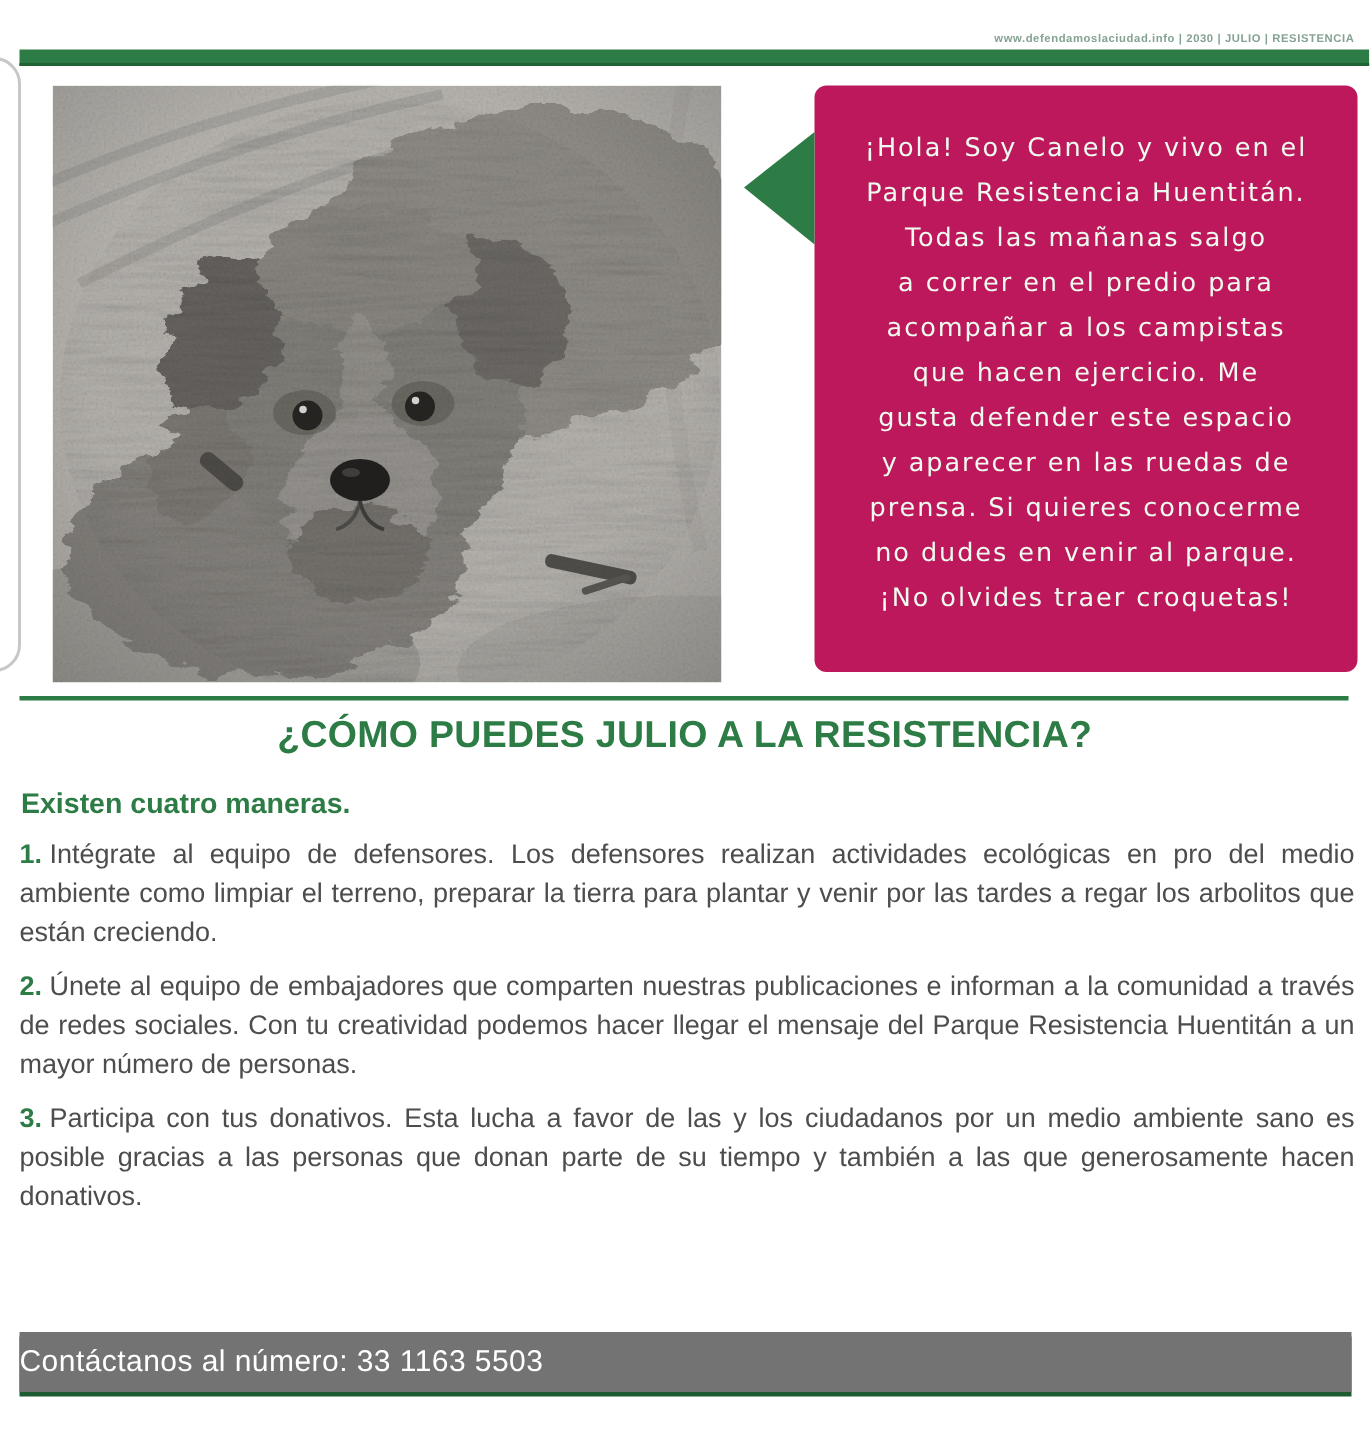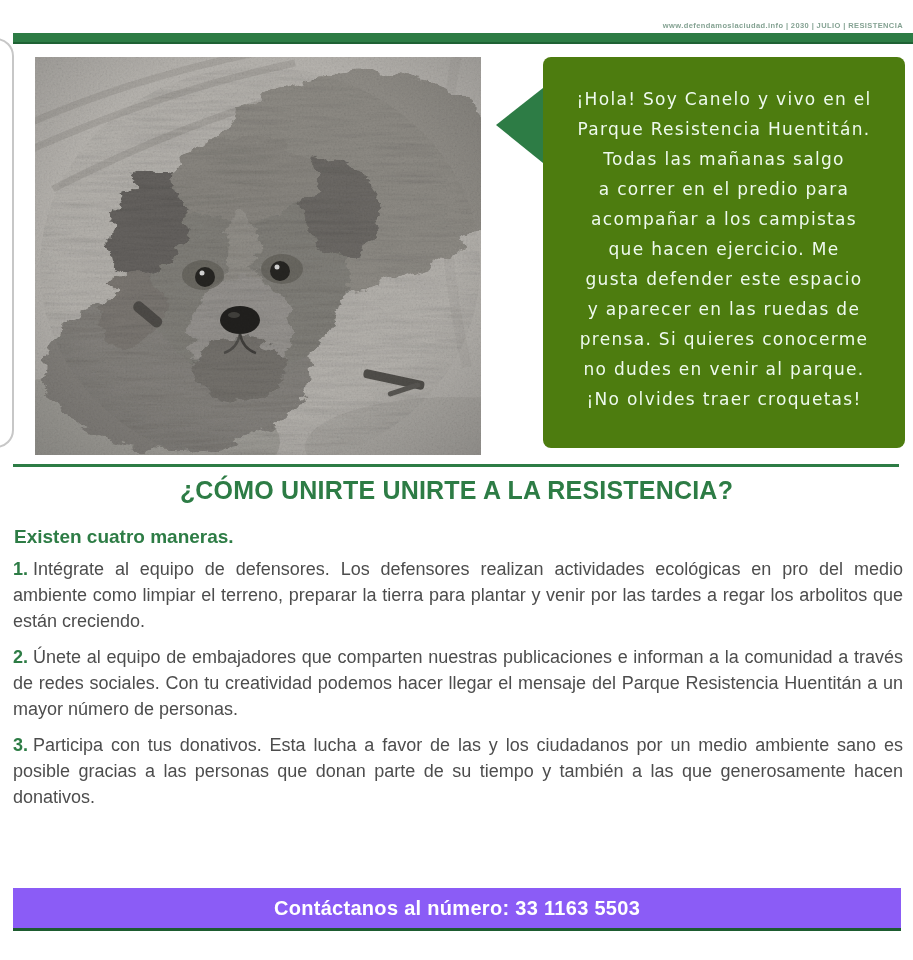--- a/index.html
+++ b/index.html
@@ -57,21 +57,21 @@
   }
   .photo svg { display: block; }
 
   
   .bubble {
     position: absolute;
     left: 543px;
     top: 57px;
     width: 362px;
     height: 391px;
-    background: #4d7c0f;
+    background: #be185d;
     border-radius: 8px;
   }
   .bubble-pointer {
     position: absolute;
     left: -47px;
     top: 31px;
     width: 0;
     height: 0;
     border-top: 37px solid transparent;
     border-bottom: 38px solid transparent;
@@ -162,26 +162,26 @@
     opacity: 0.65;
   }
 
   
   .contact-bar {
     position: absolute;
     left: 13px;
     right: 12px;
     top: 888px;
     height: 40px;
-    background: #8b5cf6;
+    background: #737373;
     box-shadow: 0 3px 0 #1d5c30;
     color: #ffffff;
     font-size: 20px;
-    font-weight: bold;
-    text-align: center;
+    font-weight: normal;
+    text-align: left;
     line-height: 40px;
     letter-spacing: 0.3px;
     z-index: 2;
   }
 </style>
 </head>
 <body>
 
 <div class="page">
 
@@ -271,21 +271,21 @@
 que hacen ejercicio. Me
 gusta defender este espacio
 y aparecer en las ruedas de
 prensa. Si quieres conocerme
 no dudes en venir al parque.
 ¡No olvides traer croquetas!</div>
   </div>
 
   <div class="divider"></div>
 
-  <div class="section-title">¿CÓMO UNIRTE UNIRTE A LA RESISTENCIA?</div>
+  <div class="section-title">¿CÓMO PUEDES JULIO A LA RESISTENCIA?</div>
 
   <div class="section-intro">Existen cuatro maneras.</div>
 
   <div class="items">
     <p class="item"><span class="num">1.</span><span>Intégrate al equipo de defensores. Los defensores realizan actividades ecológicas en pro del medio ambiente como limpiar el terreno, preparar la tierra para plantar y venir por las tardes a regar los arbolitos que están creciendo.</span></p>
     <p class="item"><span class="num">2.</span><span>Únete al equipo de embajadores que comparten nuestras publicaciones e informan a la comunidad a través de redes sociales. Con tu creatividad podemos hacer llegar el mensaje del Parque Resistencia Huentitán a un mayor número de personas.</span></p>
     <p class="item"><span class="num">3.</span><span>Participa con tus donativos. Esta lucha a favor de las y los ciudadanos por un medio ambiente sano es posible gracias a las personas que donan parte de su tiempo y también a las que generosamente hacen donativos.</span></p>
   </div>
 
 

